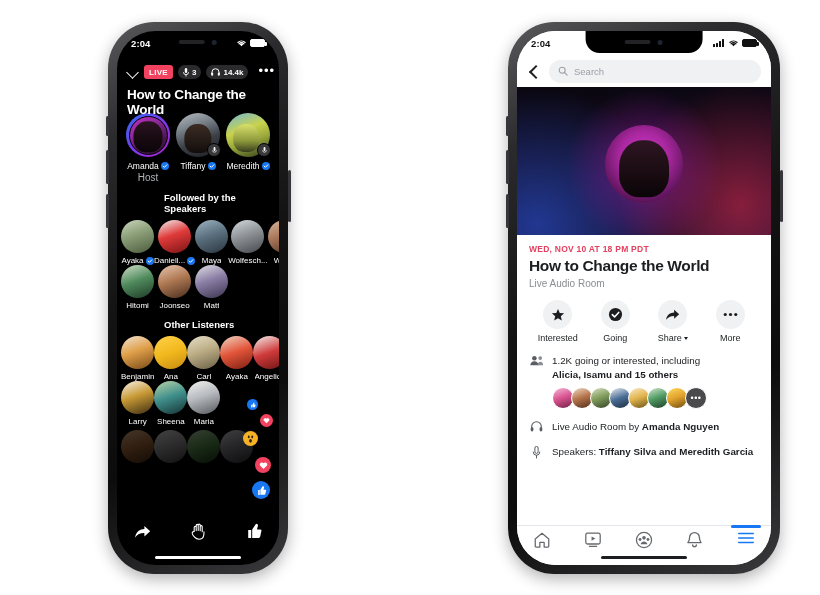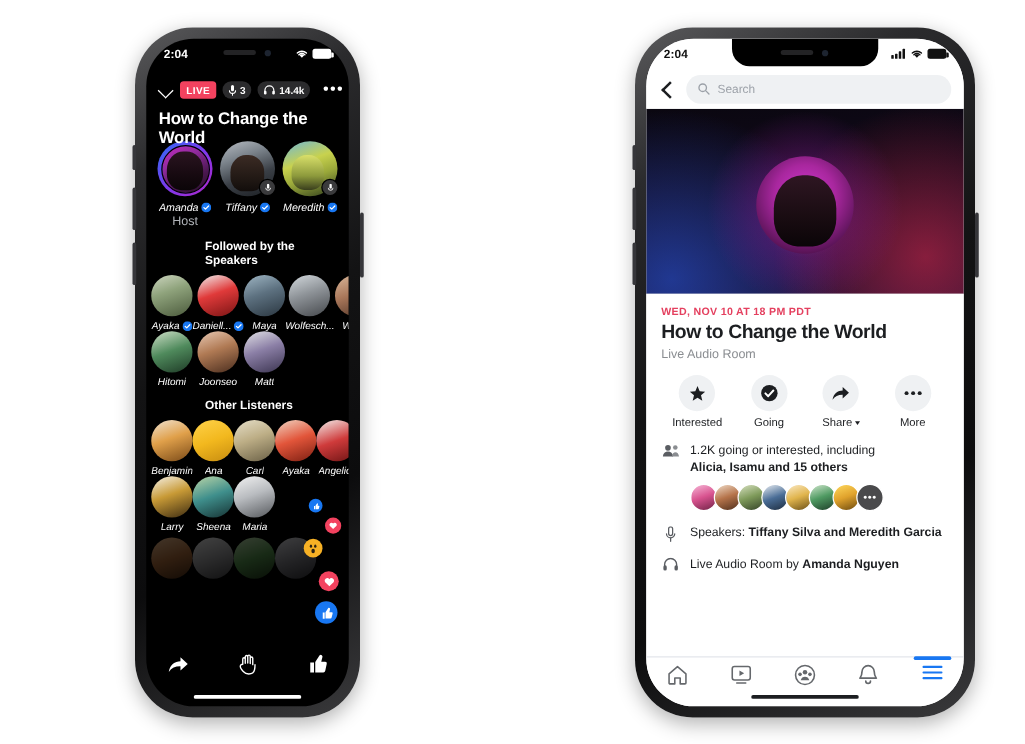--- a/index.html
+++ b/index.html
@@ -112,21 +112,21 @@
   .speaker.host .pav .img { border: 1.5px solid #000; }
   .mic-badge {
     position: absolute; right: -1px; bottom: 0px;
     width: 14px; height: 14px; border-radius: 50%;
     background: #3a3a3c; border: 1.5px solid #000;
     display: flex; align-items: center; justify-content: center;
   }
   .pname {
     color: #fff; font-size: 8.5px; margin-top: 4px;
     display: flex; align-items: center; gap: 2px; max-width: 100%;
-    white-space: nowrap; overflow: hidden; font-style: italic;
+    white-space: nowrap; overflow: hidden;
   }
   .verified { width: 8px; height: 8px; flex: 0 0 auto; }
   .prole { color: #b0b3b8; font-size: 10px; margin-top: 1px; }
 
   .listener .pav { width: 33px; height: 33px; }
   .listener .pname { font-size: 8px; margin-top: 3px; }
 
   .fade-row { opacity: .30; }
 
   .reactions { position: absolute; right: 6px; bottom: 56px; width: 46px; height: 110px; z-index: 25; pointer-events: none; }
@@ -699,41 +699,41 @@
           <div class="fp" style="background-image:linear-gradient(160deg,#fbe9c4 0%,#e0b44c 48%,#6b5018 100%);"></div>
           <div class="fp" style="background-image:linear-gradient(160deg,#cfe6cc 0%,#4f9a62 48%,#1d3d28 100%);"></div>
           <div class="fp" style="background-image:linear-gradient(160deg,#ffd95e 0%,#e0a22c 48%,#6c4a10 100%);"></div>
           <div class="fp-more">
               <span>•••</span>
             </div>
         </div>
 
         <div class="ev-row">
           <div class="ric">
+            <svg width="13" height="11" viewBox="0 0 12 11">
+              <path d="M1.2 7.4 V5.6 a4.8 4.8 0 0 1 9.6 0 V7.4" stroke="#5a5d62" stroke-width="1.1" fill="none" stroke-linecap="round"></path>
+              <rect x="0.2" y="6.2" width="2.7" height="4.2" rx="1.3" fill="#5a5d62"></rect>
+              <rect x="9.1" y="6.2" width="2.7" height="4.2" rx="1.3" fill="#5a5d62"></rect>
+            </svg>
+          </div>
+          <div class="rtx">
+            <span>Live Audio Room by </span><b>Amanda Nguyen</b>
+          </div>
+        </div>
+
+        <div class="ev-row">
+          <div class="ric">
             <svg width="9" height="13" viewBox="0 0 8 13">
               <rect x="2.4" y="0.4" width="3.2" height="7" rx="1.6" stroke="#5a5d62" stroke-width="1" fill="none"></rect>
               <path d="M0.7 6 a3.3 3.3 0 0 0 6.6 0" stroke="#5a5d62" stroke-width="1" fill="none" stroke-linecap="round"></path>
               <path d="M4 9.4 V12" stroke="#5a5d62" stroke-width="1" stroke-linecap="round"></path>
             </svg>
           </div>
           <div class="rtx">
             <span>Speakers: </span><b>Tiffany Silva and Meredith Garcia</b>
-          </div>
-        </div>
-
-        <div class="ev-row">
-          <div class="ric">
-            <svg width="13" height="11" viewBox="0 0 12 11">
-              <path d="M1.2 7.4 V5.6 a4.8 4.8 0 0 1 9.6 0 V7.4" stroke="#5a5d62" stroke-width="1.1" fill="none" stroke-linecap="round"></path>
-              <rect x="0.2" y="6.2" width="2.7" height="4.2" rx="1.3" fill="#5a5d62"></rect>
-              <rect x="9.1" y="6.2" width="2.7" height="4.2" rx="1.3" fill="#5a5d62"></rect>
-            </svg>
-          </div>
-          <div class="rtx">
-            <span>Live Audio Room by </span><b>Amanda Nguyen</b>
           </div>
         </div>
       </div>
 
       <div class="tabbar">
         <div class="tab">
           <svg width="18" height="18" viewBox="0 0 20 20">
             <path d="M2.5 9 L10 2.6 L17.5 9 V17 a.9.9 0 0 1-.9.9h-4.2v-5.2H7.6v5.2H3.4A.9.9 0 0 1 2.5 17z" stroke="#65686c" stroke-width="1.4" fill="none" stroke-linejoin="round"></path>
           </svg>
         </div>

